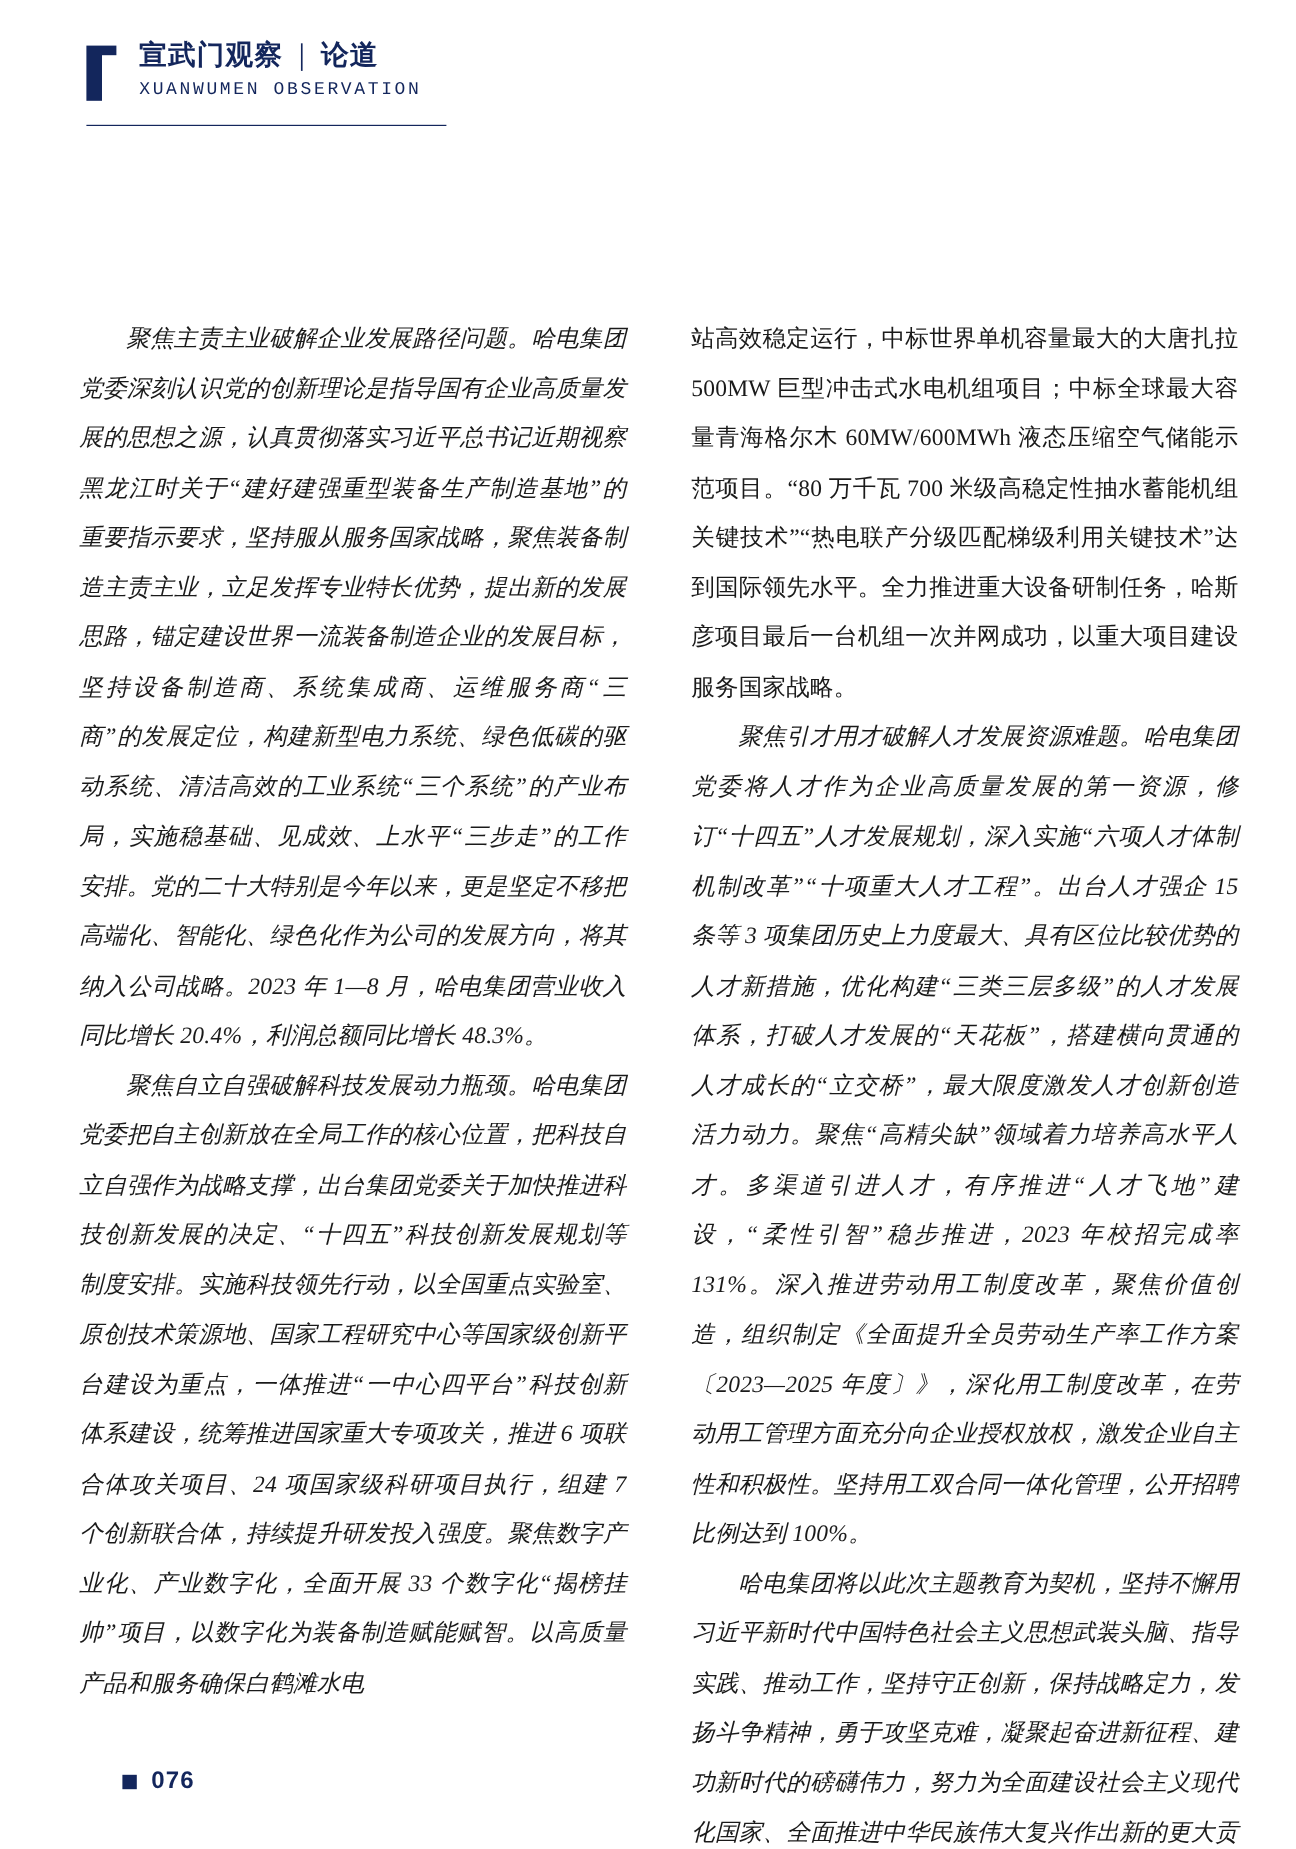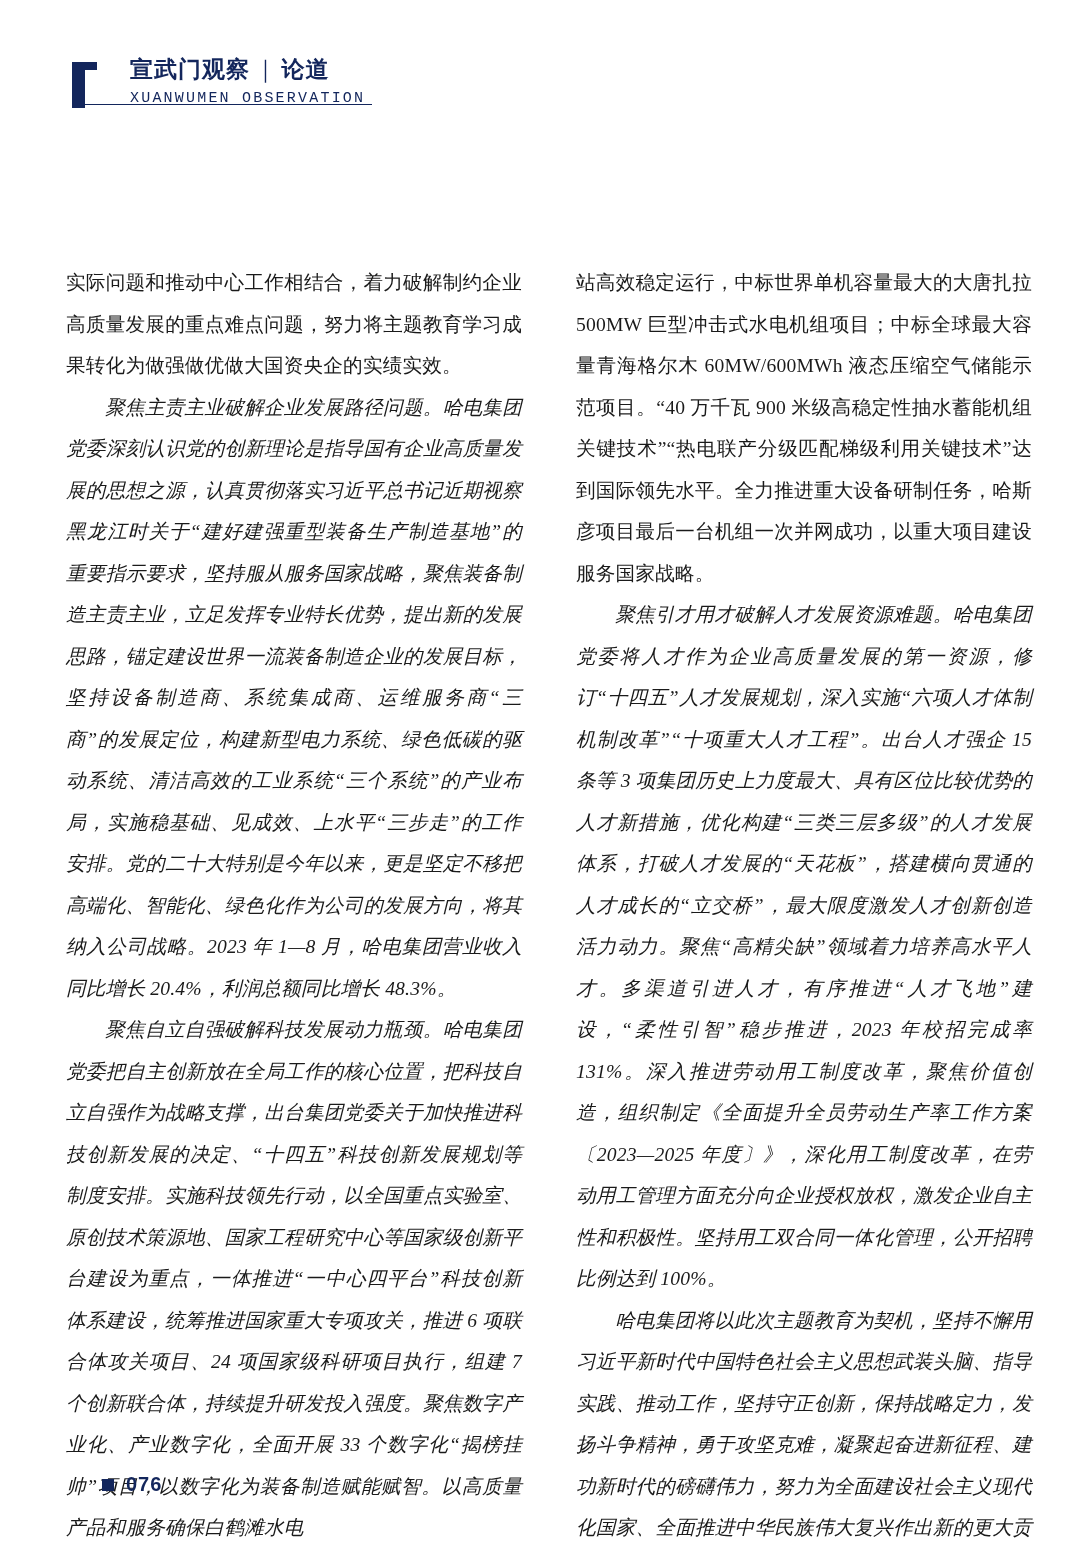--- a/index.html
+++ b/index.html
@@ -13,24 +13,23 @@
     position: relative;
     font-family: "Liberation Serif", "DejaVu Serif", serif;
     color: #1a1a1a;
     overflow: hidden;
   }
 
   
   .page-header {
     position: absolute;
     left: 72px;
-    top: 52px;
+    top: 28px;
     display: flex;
     align-items: flex-start;
-    gap: 14px;
   }
   .header-mark {
     width: 30px;
     height: 56px;
     position: relative;
     margin-right: 14px;
   }
   .header-mark .bar {
     position: absolute;
     left: 0;
@@ -152,27 +151,26 @@
       <span>宣武门观察</span><span class="divider">｜</span><span>论道</span>
     </div>
     <div class="header-en">XUANWUMEN  OBSERVATION</div>
   </div>
 </div>
 <div class="header-rule"></div>
 
 <div class="columns">
 
   <div class="column">
-    <p class="para">实际问题和推动中心工作相结合，着力破解制约企业高质量发展的重点难点问题，努力将主题教育学习成果转化为做强做优做大国资央企的实绩实效。</p>
     <p class="para indent">聚焦主责主业破解企业发展路径问题。哈电集团党委深刻认识党的创新理论是指导国有企业高质量发展的思想之源，认真贯彻落实习近平总书记近期视察黑龙江时关于“建好建强重型装备生产制造基地”的重要指示要求，坚持服从服务国家战略，聚焦装备制造主责主业，立足发挥专业特长优势，提出新的发展思路，锚定建设世界一流装备制造企业的发展目标，坚持设备制造商、系统集成商、运维服务商“三商”的发展定位，构建新型电力系统、绿色低碳的驱动系统、清洁高效的工业系统“三个系统”的产业布局，实施稳基础、见成效、上水平“三步走”的工作安排。党的二十大特别是今年以来，更是坚定不移把高端化、智能化、绿色化作为公司的发展方向，将其纳入公司战略。2023 年 1—8 月，哈电集团营业收入同比增长 20.4%，利润总额同比增长 48.3%。</p>
     <p class="para indent">聚焦自立自强破解科技发展动力瓶颈。哈电集团党委把自主创新放在全局工作的核心位置，把科技自立自强作为战略支撑，出台集团党委关于加快推进科技创新发展的决定、“十四五”科技创新发展规划等制度安排。实施科技领先行动，以全国重点实验室、原创技术策源地、国家工程研究中心等国家级创新平台建设为重点，一体推进“一中心四平台”科技创新体系建设，统筹推进国家重大专项攻关，推进 6 项联合体攻关项目、24 项国家级科研项目执行，组建 7 个创新联合体，持续提升研发投入强度。聚焦数字产业化、产业数字化，全面开展 33 个数字化“揭榜挂帅”项目，以数字化为装备制造赋能赋智。以高质量产品和服务确保白鹤滩水电</p>
   </div>
 
   <div class="column">
-    <p class="para">站高效稳定运行，中标世界单机容量最大的大唐扎拉 500MW 巨型冲击式水电机组项目；中标全球最大容量青海格尔木 60MW/600MWh 液态压缩空气储能示范项目。“40 万千瓦 900 米级高稳定性抽水蓄能机组关键技术”“热电联产分级匹配梯级利用关键技术”达到国际领先水平。全力推进重大设备研制任务，哈斯彦项目最后一台机组一次并网成功，以重大项目建设服务国家战略。</p>
+    <p class="para">站高效稳定运行，中标世界单机容量最大的大唐扎拉 500MW 巨型冲击式水电机组项目；中标全球最大容量青海格尔木 60MW/600MWh 液态压缩空气储能示范项目。“80 万千瓦 700 米级高稳定性抽水蓄能机组关键技术”“热电联产分级匹配梯级利用关键技术”达到国际领先水平。全力推进重大设备研制任务，哈斯彦项目最后一台机组一次并网成功，以重大项目建设服务国家战略。</p>
     <p class="para indent">聚焦引才用才破解人才发展资源难题。哈电集团党委将人才作为企业高质量发展的第一资源，修订“十四五”人才发展规划，深入实施“六项人才体制机制改革”“十项重大人才工程”。出台人才强企 15 条等 3 项集团历史上力度最大、具有区位比较优势的人才新措施，优化构建“三类三层多级”的人才发展体系，打破人才发展的“天花板”，搭建横向贯通的人才成长的“立交桥”，最大限度激发人才创新创造活力动力。聚焦“高精尖缺”领域着力培养高水平人才。多渠道引进人才，有序推进“人才飞地”建设，“柔性引智”稳步推进，2023 年校招完成率 131%。深入推进劳动用工制度改革，聚焦价值创造，组织制定《全面提升全员劳动生产率工作方案〔2023—2025 年度〕》，深化用工制度改革，在劳动用工管理方面充分向企业授权放权，激发企业自主性和积极性。坚持用工双合同一体化管理，公开招聘比例达到 100%。</p>
     <p class="para indent"><span>哈电集团将以此次主题教育为契机，坚持不懈用习近平新时代中国特色社会主义思想武装头脑、指导实践、推动工作，坚持守正创新，保持战略定力，发扬斗争精神，勇于攻坚克难，凝聚起奋进新征程、建功新时代的磅礴伟力，努力为全面建设社会主义现代化国家、全面推进中华民族伟大复兴作出新的更大贡献。</span><span class="end-mark"></span></p>
   </div>
 
 </div>
 
 <div class="footer">
   <div class="footer-square"></div>
   <div class="footer-num">076</div>
 </div>

